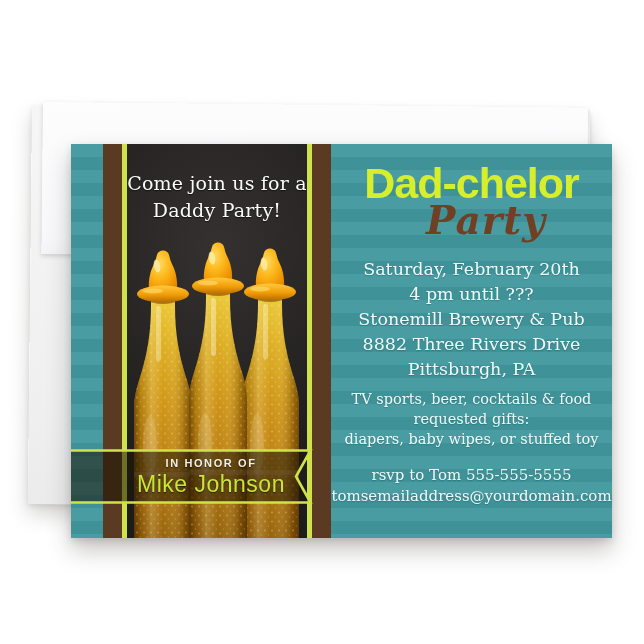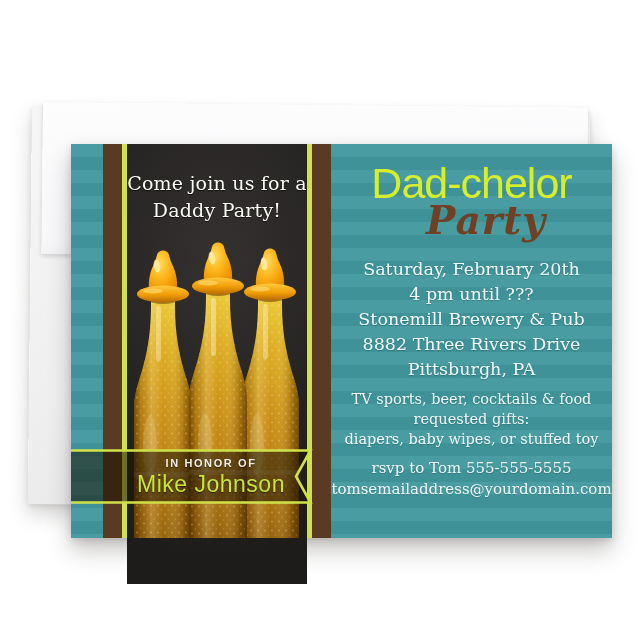--- a/index.html
+++ b/index.html
@@ -34,21 +34,21 @@
       #41989e;
     box-shadow:0 12px 22px rgba(50,45,38,0.28), 0 3px 7px rgba(50,45,38,0.15);
   }
   .stripe{position:absolute;top:0;height:394px;}
   .stripe.brown-l{left:32px;width:19px;background:#5a3a22;}
   .stripe.lime-l{left:51px;width:5px;background:#cfe24a;}
   .stripe.lime-r{left:236px;width:5px;background:#cfe24a;}
   .stripe.brown-r{left:241px;width:19px;background:#5a3a22;}
   
   .photo-panel{
-    position:absolute;left:56px;top:0;width:180px;height:440px;overflow:hidden;
+    position:absolute;left:56px;top:0;width:180px;height:394px;overflow:hidden;
     background:radial-gradient(130% 70% at 50% 26%, #343130 0%, #262422 55%, #1e1c1b 100%);
   }
   .headline{
     position:absolute;left:0;top:26px;width:100%;
     text-align:center;color:#fbfbf6;
     font-family:"DejaVu Serif", serif;font-size:19px;line-height:27px;letter-spacing:0.2px;
     text-shadow:0 1px 1px rgba(0,0,0,0.6);
   }
   .bottles{position:absolute;left:0;top:0;width:180px;height:394px;display:block;}
   
@@ -59,30 +59,30 @@
     margin-top:8px;color:#f3f1e6;font-size:11px;font-weight:bold;letter-spacing:1.6px;
     text-shadow:0 1px 1px rgba(0,0,0,0.5);
   }
   .banner-name{
     margin-top:2px;color:#c8e63a;font-size:23px;font-weight:normal;letter-spacing:0.5px;
     text-shadow:0 1px 1px rgba(0,0,0,0.5);
   }
   
   .right-col{position:absolute;left:260px;top:0;width:281px;height:394px;text-align:center;}
   .title{
-    margin:16px 0 0 0;font-size:43px;line-height:46px;font-weight:normal;letter-spacing:-1px;
+    margin:16px 0 0 0;font-size:43px;line-height:46px;font-weight:bold;letter-spacing:-1px;
     color:#d7ee2d;
   }
   .subtitle{
     margin-top:-9px;font-family:"DejaVu Serif", serif;font-style:italic;font-weight:bold;
     font-size:39px;line-height:46px;color:#6f4023;letter-spacing:1px;padding-left:29px;
   }
   .event-block{margin-top:14px;font-family:"DejaVu Serif", serif;font-size:17.5px;line-height:25px;color:#f2fbfa;text-shadow:0 1px 1px rgba(0,50,55,0.25);}
   .info-block{margin-top:7px;font-family:"DejaVu Serif", serif;font-size:14.5px;line-height:20px;color:#f2fbfa;text-shadow:0 1px 1px rgba(0,50,55,0.25);}
-  .rsvp-block{margin-top:9px;font-family:"DejaVu Serif", serif;font-size:15px;line-height:21px;color:#f2fbfa;text-shadow:0 1px 1px rgba(0,50,55,0.25);}
+  .rsvp-block{margin-top:16px;font-family:"DejaVu Serif", serif;font-size:15px;line-height:21px;color:#f2fbfa;text-shadow:0 1px 1px rgba(0,50,55,0.25);}
 </style>
 </head>
 <body>
 
 <div class="stage">
 
   <div class="envelope-back"></div>
   <div class="envelope-flap"></div>
 
   <div class="card">

